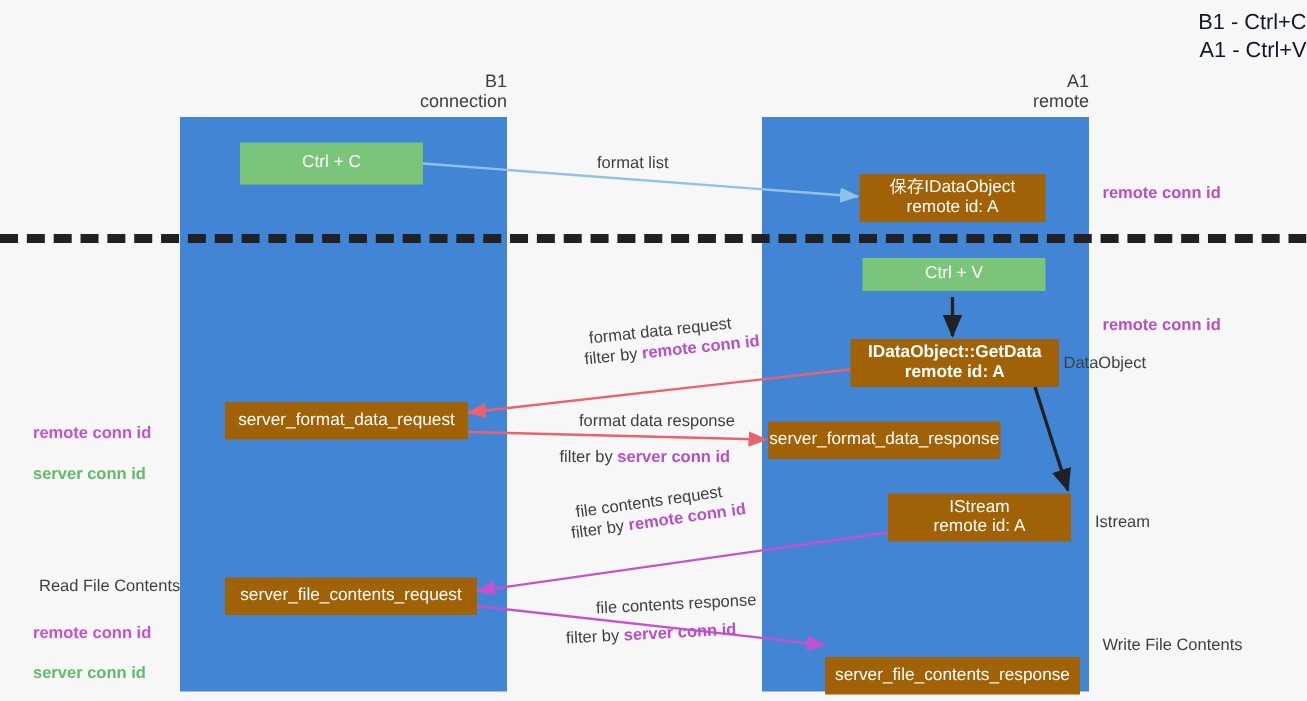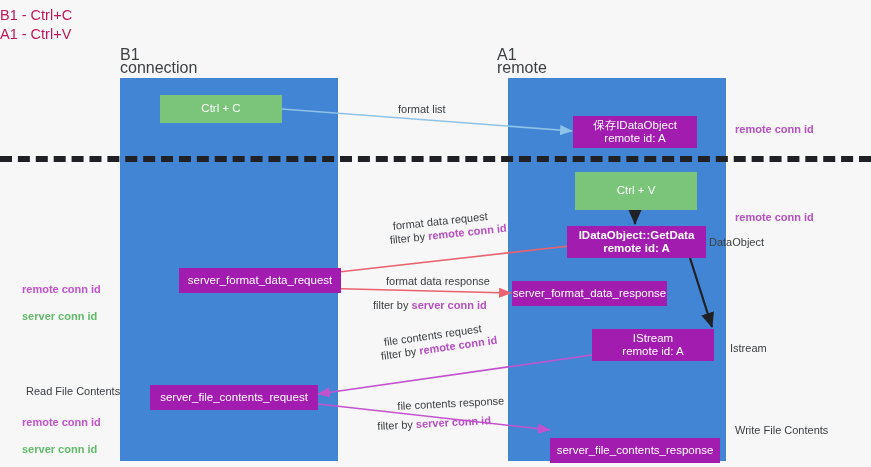--- a/index.html
+++ b/index.html
@@ -15,35 +15,35 @@
   }
   #stage {
     position: absolute; inset: 0;
     width: 871px; height: 467px;
   }
   .abs { position: absolute; }
 
   
   #title {
     left: 0; top: 6px; width: 871px;
-    text-align: left;
-    font-size: 14.5px; color: #be185d;
+    text-align: right;
+    font-size: 14.5px; color: #0f172a;
     line-height: 19px;
     white-space: pre-line;
   }
 
   
   .col-head {
-    text-align: left;
-    font-size: 16px; color: #3c4043;
+    text-align: right;
+    font-size: 12px; color: #3c4043;
     line-height: 13px;
     white-space: pre-line;
   }
   #head-b1 { left: 120px; top: 48px; width: 218px; }
-  #head-a1 { left: 497px; top: 48px; width: 218px; }
+  #head-a1 { left: 508px; top: 48px; width: 218px; }
 
   
   .lane {
     background: #4285d4;
     top: 78px; height: 383px;
   }
   #lane-b1 { left: 120px; width: 218px; }
   #lane-a1 { left: 508px; width: 218px; }
 
   
@@ -52,21 +52,21 @@
     align-items: center; justify-content: center;
     text-align: center;
     color: #ffffff;
     font-size: 11.5px;
     line-height: 13.5px;
     padding: 2px 4px;
     white-space: pre-line;
   }
   .box.green  { background: #7ac57a; }
   .box.orange { background: #fbad४d; }
-  .box.orange { background: #a21caf; }
+  .box.orange { background: #a16207; }
 
   
   .note {
     font-size: 11px;
     line-height: 13.5px;
     color: #3c4043;
     white-space: pre-line;
   }
   .note.purple { color: #b84fc4; font-weight: bold; }
   .note-multi { font-size: 11px; line-height: 13.5px; white-space: pre-line; }
@@ -140,26 +140,26 @@
     <line x1="318" y1="404" x2="550" y2="430" stroke="#c452cf" stroke-width="1.6" marker-end="url(#ah-purple)"></line>
   </svg>
 
   <div class="abs" id="divider"></div>
 
   <div class="abs box green" style="left:160px; top:95px; width:122px; height:28px;">Ctrl + C</div>
 
   <div class="abs box orange" style="left:573px; top:116px; width:124px; height:32px;">保存IDataObject
 remote id: A</div>
 
-  <div class="abs box green" style="left:575px; top:172px; width:122px; height:38px;text-align:right;">Ctrl + V</div>
+  <div class="abs box green" style="left:575px; top:172px; width:122px; height:22px;text-align:right;">Ctrl + V</div>
 
   <div class="abs box orange" style="left:567px; top:226px; width:139px; height:32px;font-weight:bold;">IDataObject::GetData
 remote id: A</div>
 
-  <div class="abs box orange" style="left:150px; top:268px; width:162px; height:25px;margin-left:29px;">server_format_data_request</div>
+  <div class="abs box orange" style="left:150px; top:268px; width:162px; height:25px;">server_format_data_request</div>
 
   <div class="abs box orange" style="left:512px; top:281px; width:155px; height:25px;">server_format_data_response</div>
 
   <div class="abs box orange" style="left:592px; top:329px; width:122px; height:32px;">IStream
 remote id: A</div>
 
   <div class="abs box orange" style="left:150px; top:385px; width:168px; height:25px;">server_file_contents_request</div>
 
   <div class="abs box orange" style="left:550px; top:438px; width:170px; height:25px;">server_file_contents_response</div>
 

